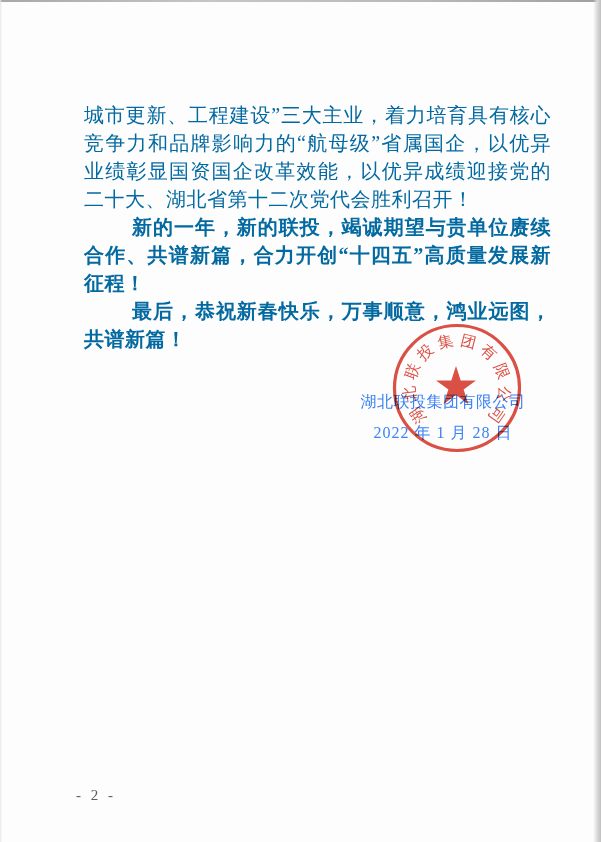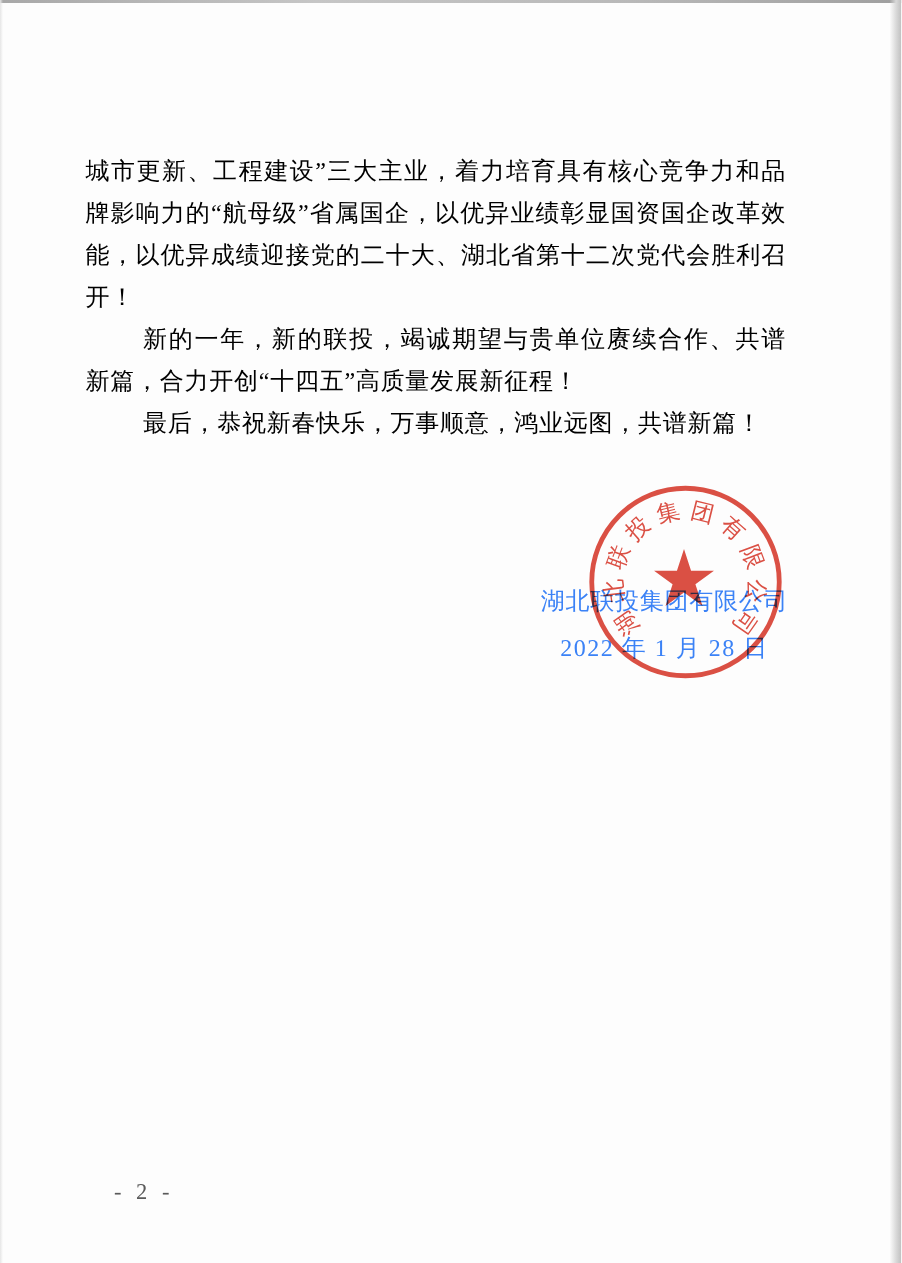--- a/index.html
+++ b/index.html
@@ -30,31 +30,31 @@
   }
   .scan-edge-left {
     position: absolute;
     top: 0; left: 0;
     width: 2px; height: 100%;
     background: linear-gradient(to right, #e6e6e6, rgba(255,255,255,0));
   }
   
   .body-text {
     position: absolute;
-    left: 57px;
+    left: 84px;
     top: 101px;
     width: 467px;
-    font-size: 16px;
+    font-size: 20px;
     line-height: 28px;
     letter-spacing: 0.5px;
-    color: #000000;
+    color: #0369a1;
     text-align: justify;
   }
   .body-text p { margin: 0; }
-  .body-text p.indent { text-indent: 2.4em; }
+  .body-text p.indent { text-indent: 2.4em; font-weight: bold; }
   
   .signature {
     position: absolute;
     left: 323px;
     top: 393px;
     width: 240px;
     text-align: center;
     color: #3b82f6;
   }
   .signature .company {

